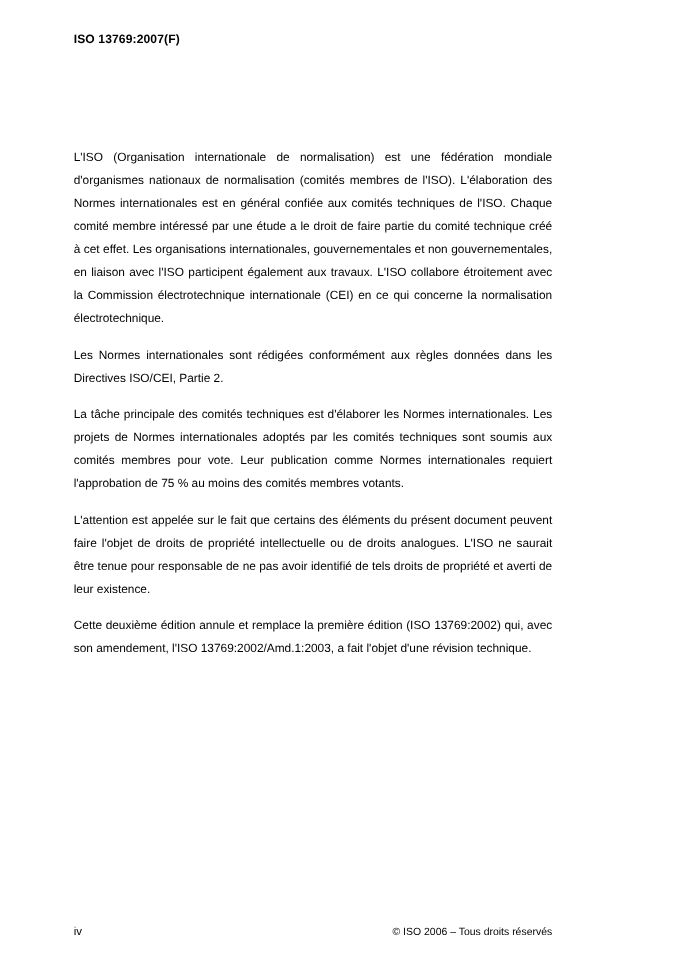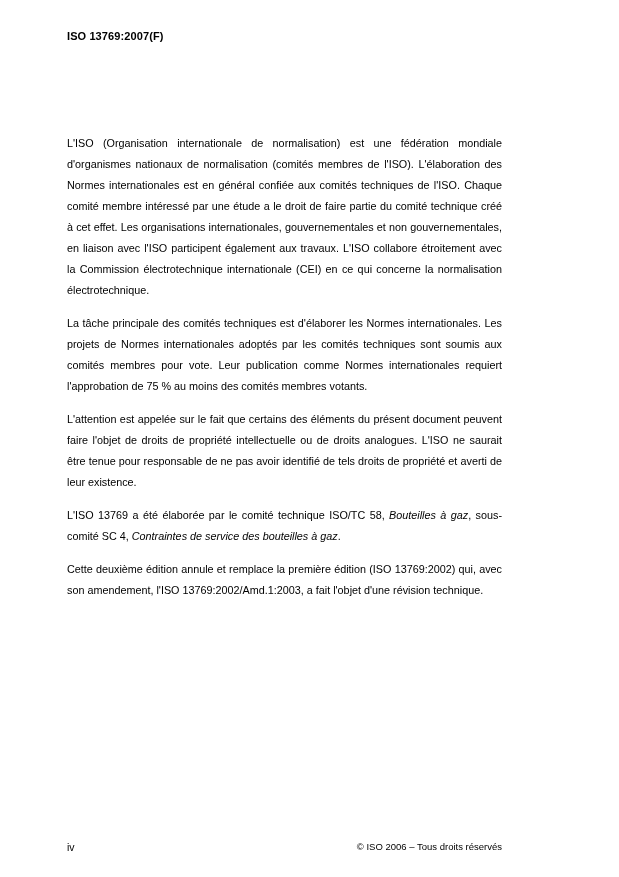--- a/index.html
+++ b/index.html
@@ -41,43 +41,43 @@
     text-align: justify;
     margin: 0 0 12px 0;
   }
   .doc-footer {
     position: absolute;
     left: 67px;
     right: 45px;
     bottom: 24px;
     display: flex;
     justify-content: space-between;
-    align-items: flex-start;
+    align-items: flex-end;
   }
   .footer-left {
     font-size: 10.5px;
   }
   .footer-right {
     font-size: 9.5px;
   }
 </style>
 </head>
 <body>
 
 <div class="page">
 
   <div class="doc-header">ISO 13769:2007(F)</div>
 
   <div class="content">
 
     <div>
         <p><span>L'ISO (Organisation internationale de normalisation) est une fédération mondiale d'organismes nationaux de normalisation (comités membres de l'ISO). L'élaboration des Normes internationales est en général confiée aux comités techniques de l'ISO. Chaque comité membre intéressé par une étude a le droit de faire partie du comité technique créé à cet effet. Les organisations internationales, gouvernementales et non gouvernementales, en liaison avec l'ISO participent également aux travaux. L'ISO collabore étroitement avec la Commission électrotechnique internationale (CEI) en ce qui concerne la normalisation électrotechnique.</span></p>
+        <p><span>Les Normes internationales sont rédigées conformément aux règles données dans les Directives ISO/CEI, Partie 2.</span></p>
         <p><span>La tâche principale des comités techniques est d'élaborer les Normes internationales. Les projets de Normes internationales adoptés par les comités techniques sont soumis aux comités membres pour vote. Leur publication comme Normes internationales requiert l'approbation de 75 % au moins des comités membres votants.</span></p>
         <p><span>L'attention est appelée sur le fait que certains des éléments du présent document peuvent faire l'objet de droits de propriété intellectuelle ou de droits analogues. L'ISO ne saurait être tenue pour responsable de ne pas avoir identifié de tels droits de propriété et averti de leur existence.</span></p>
-        <p><span>L'ISO 13769 a été élaborée par le comité technique ISO/TC 58, </span><span style="font-style: italic;">Bouteilles à gaz</span><span>, sous-comité SC 4, </span><span style="font-style: italic;">Contraintes de service des bouteilles à gaz</span><span>.</span></p>
         <p><span>Cette deuxième édition annule et remplace la première édition (ISO 13769:2002) qui, avec son amendement, l'ISO 13769:2002/Amd.1:2003, a fait l'objet d'une révision technique.</span></p>
       </div>
   </div>
 
   <div class="doc-footer">
     <span class="footer-left">iv</span>
     <span class="footer-right">© ISO 2006 – Tous droits réservés</span>
   </div>
 
 </div>

